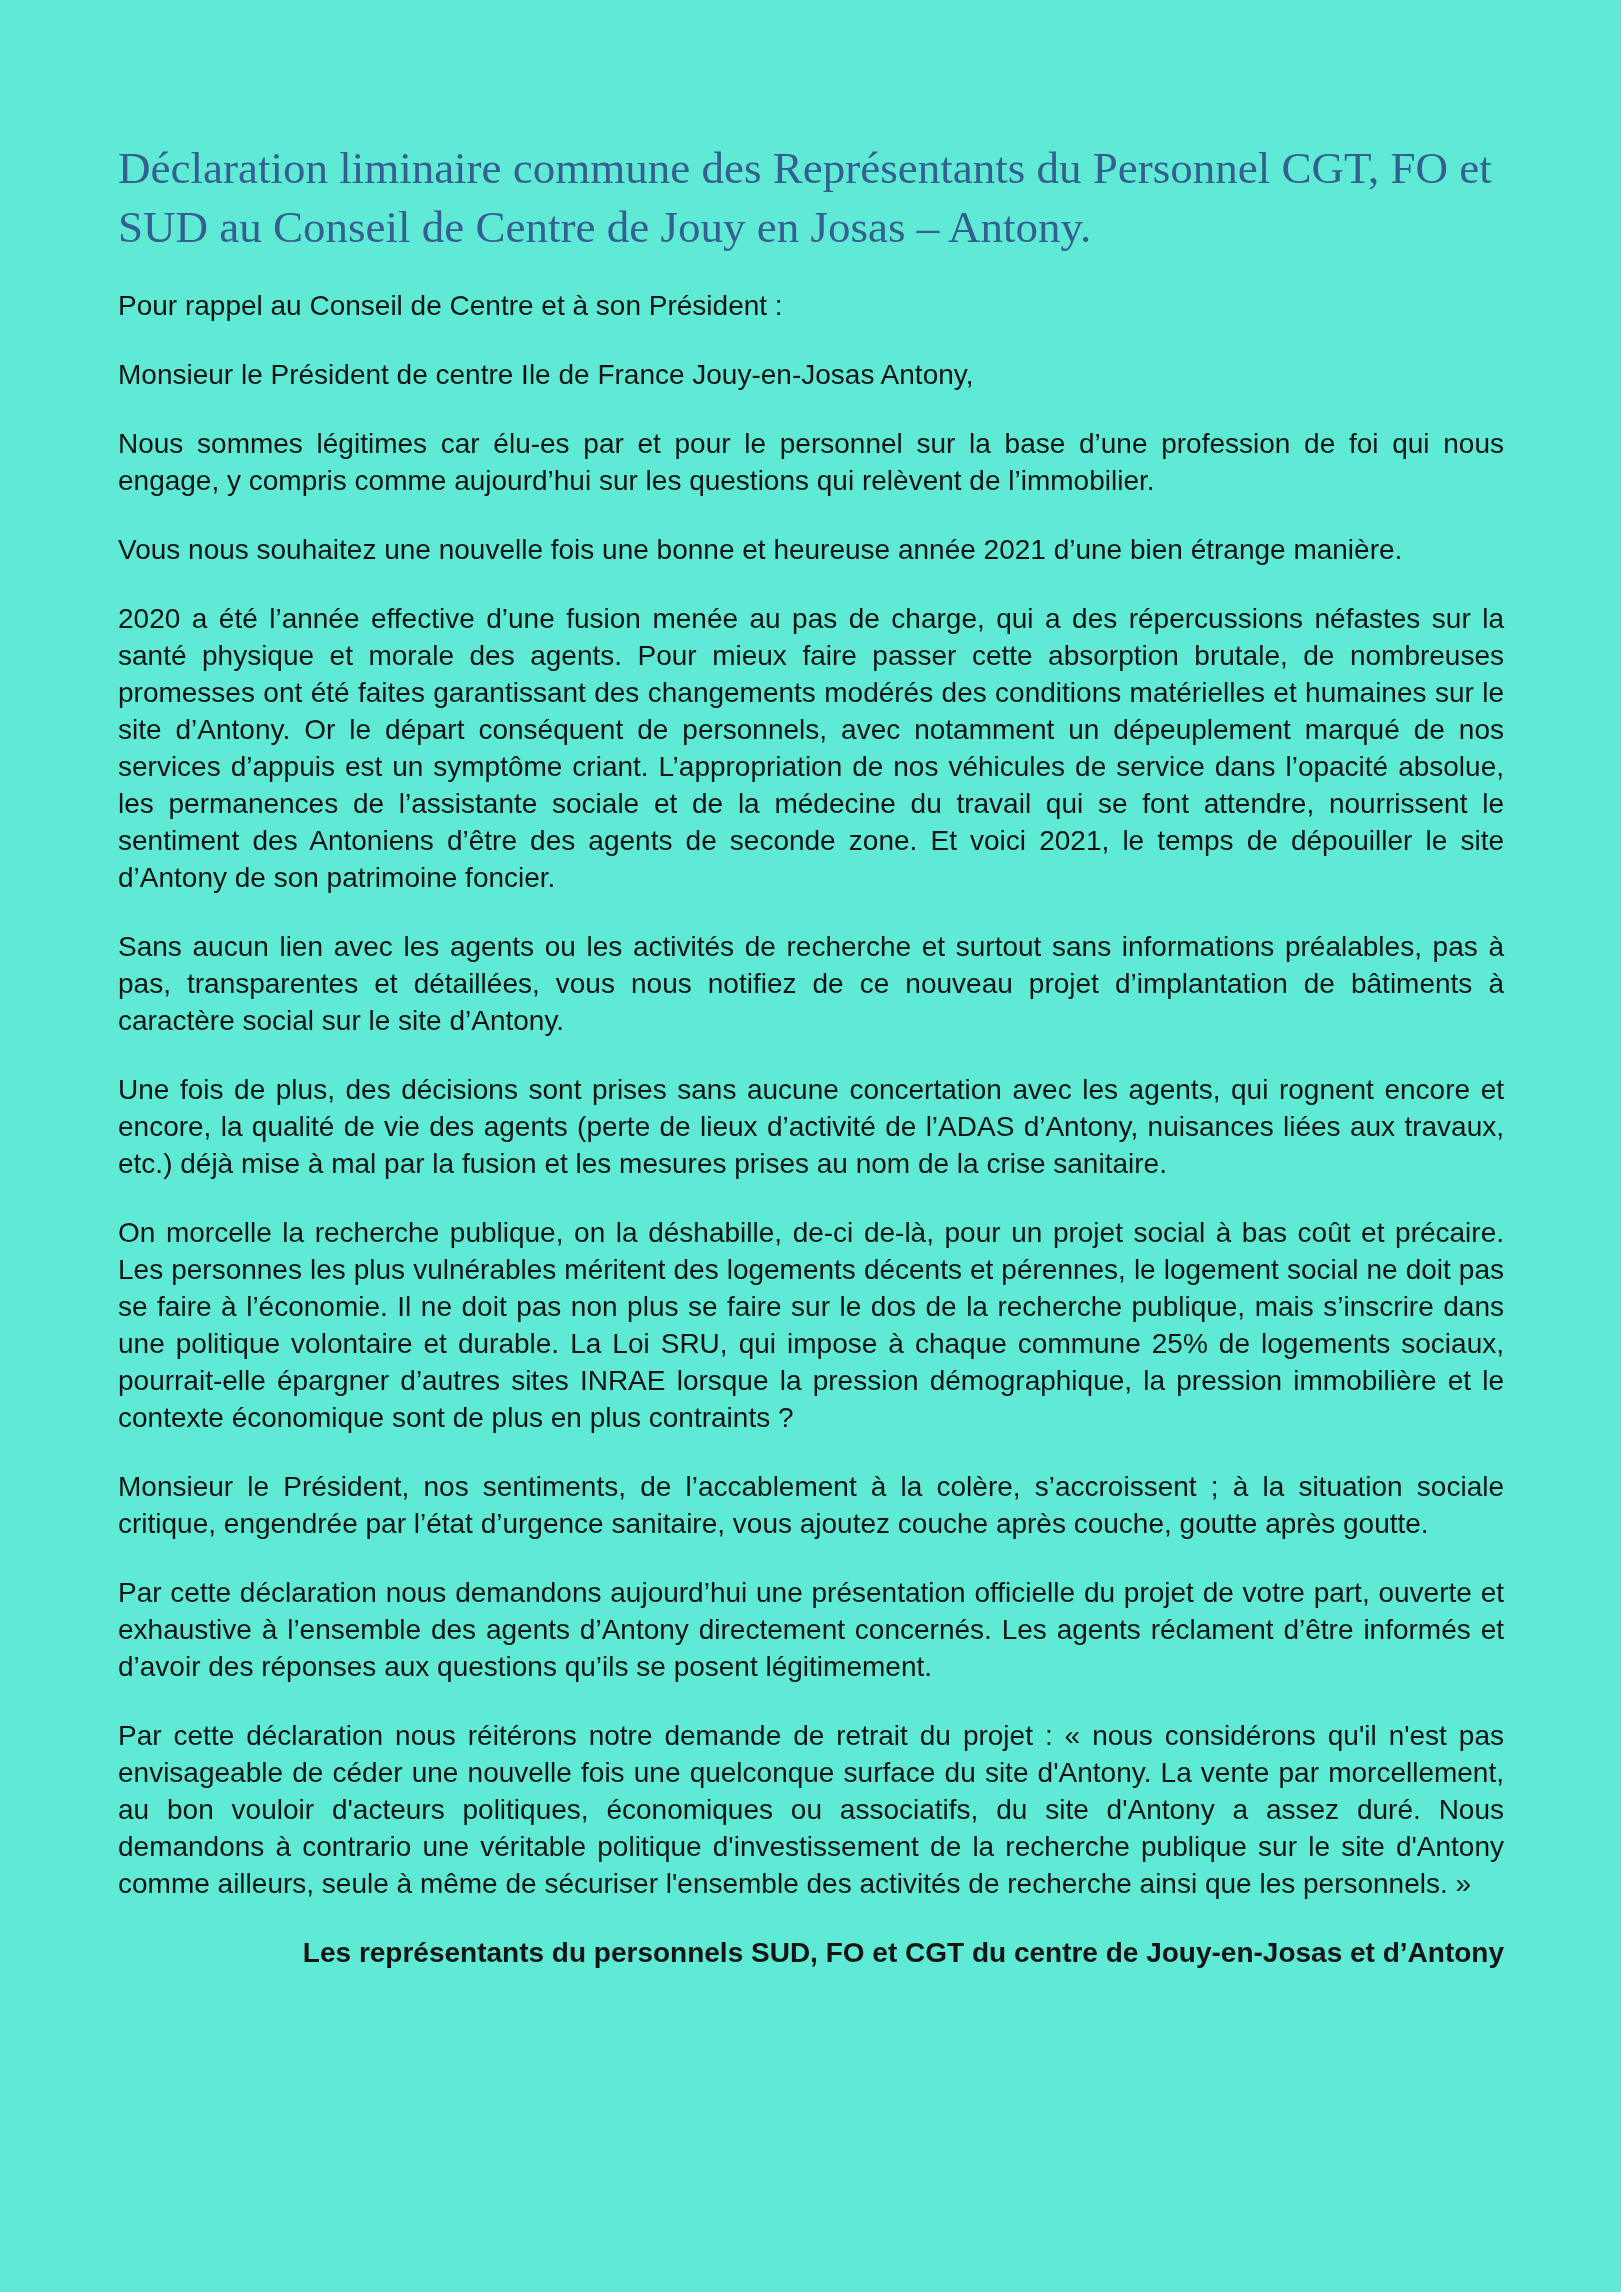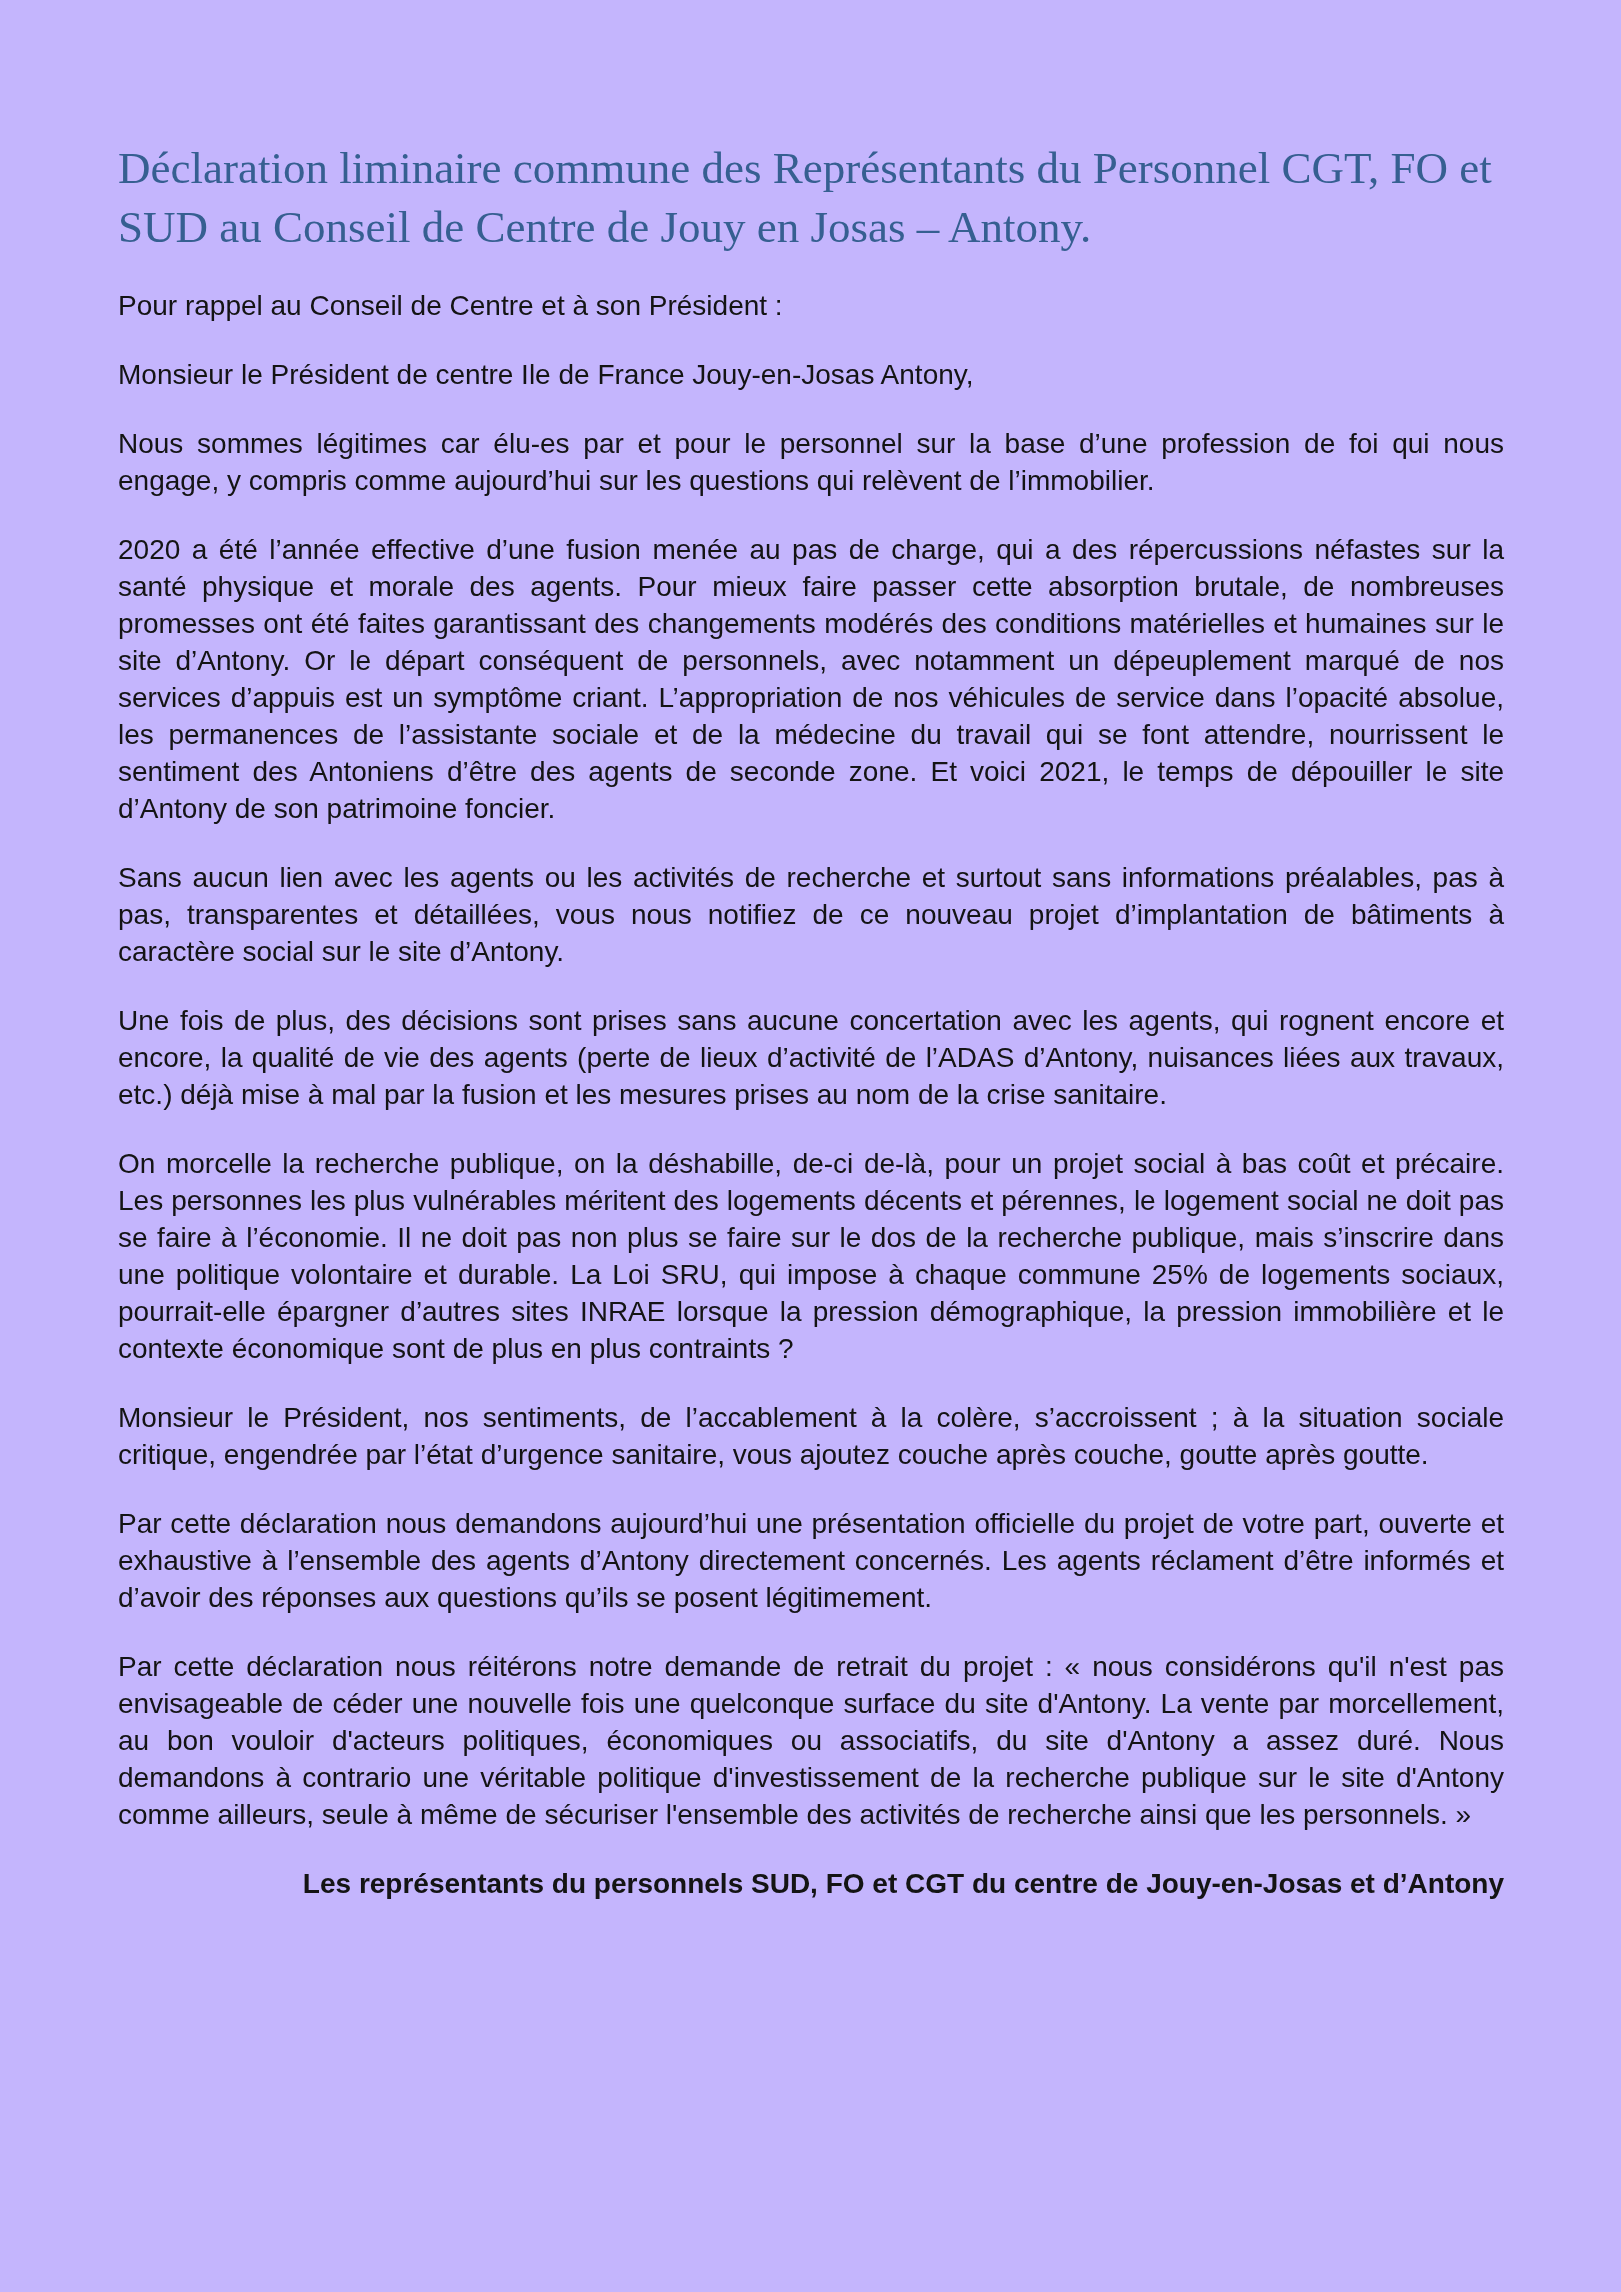--- a/index.html
+++ b/index.html
@@ -5,21 +5,21 @@
   html, body {
     margin: 0;
     padding: 0;
     background: #ffffff;
   }
   .page {
     position: relative;
     width: 1621px;
     height: 2293px;
     box-sizing: border-box;
-    background: #c4b5fd;
+    background: #5eead4;
     padding: 139px 117px 59px 118px;
     overflow: hidden;
   }
   .doc-title {
     font-family: "Liberation Serif", "DejaVu Serif", serif;
     font-weight: 400;
     font-size: 45px;
     line-height: 1.32;
     color: #365f91;
     margin: 0 0 29px 0;
@@ -41,20 +41,21 @@
 </style>
 </head>
 <body>
 
 <div class="page">
   <h1 class="doc-title">Déclaration liminaire commune des Représentants du Personnel CGT, FO et SUD au Conseil de Centre de Jouy en Josas – Antony.</h1>
 
   <p class="para">Pour rappel au Conseil de Centre et à son Président :</p>
   <p class="para">Monsieur le Président de centre Ile de France Jouy-en-Josas Antony,</p>
   <p class="para">Nous sommes légitimes car élu-es par et pour le personnel sur la base d’une profession de foi qui nous engage, y compris comme aujourd’hui sur les questions qui relèvent de l’immobilier.</p>
+  <p class="para">Vous nous souhaitez une nouvelle fois une bonne et heureuse année 2021 d’une bien étrange manière.</p>
   <p class="para">2020 a été l’année effective d’une fusion menée au pas de charge, qui a des répercussions néfastes sur la santé physique et morale des agents. Pour mieux faire passer cette absorption brutale, de nombreuses promesses ont été faites garantissant des changements modérés des conditions matérielles et humaines sur le site d’Antony. Or le départ conséquent de personnels, avec notamment un dépeuplement marqué de nos services d’appuis est un symptôme criant. L’appropriation de nos véhicules de service dans l’opacité absolue, les permanences de l’assistante sociale et de la médecine du travail qui se font attendre, nourrissent le sentiment des Antoniens d’être des agents de seconde zone. Et voici 2021, le temps de dépouiller le site d’Antony de son patrimoine foncier.</p>
   <p class="para">Sans aucun lien avec les agents ou les activités de recherche et surtout sans informations préalables, pas à pas, transparentes et détaillées, vous nous notifiez de ce nouveau projet d’implantation de bâtiments à caractère social sur le site d’Antony.</p>
   <p class="para">Une fois de plus, des décisions sont prises sans aucune concertation avec les agents, qui rognent encore et encore, la qualité de vie des agents (perte de lieux d’activité de l’ADAS d’Antony, nuisances liées aux travaux, etc.) déjà mise à mal par la fusion et les mesures prises au nom de la crise sanitaire.</p>
   <p class="para">On morcelle la recherche publique, on la déshabille, de-ci de-là, pour un projet social à bas coût et précaire. Les personnes les plus vulnérables méritent des logements décents et pérennes, le logement social ne doit pas se faire à l’économie. Il ne doit pas non plus se faire sur le dos de la recherche publique, mais s’inscrire dans une politique volontaire et durable. La Loi SRU, qui impose à chaque commune 25% de logements sociaux, pourrait-elle épargner d’autres sites INRAE lorsque la pression démographique, la pression immobilière et le contexte économique sont de plus en plus contraints ?</p>
   <p class="para">Monsieur le Président, nos sentiments, de l’accablement à la colère, s’accroissent ; à la situation sociale critique, engendrée par l’état d’urgence sanitaire, vous ajoutez couche après couche, goutte après goutte.</p>
   <p class="para">Par cette déclaration nous demandons aujourd’hui une présentation officielle du projet de votre part, ouverte et exhaustive à l’ensemble des agents d’Antony directement concernés. Les agents réclament d’être informés et d’avoir des réponses aux questions qu’ils se posent légitimement.</p>
   <p class="para">Par cette déclaration nous réitérons notre demande de retrait du projet : « nous considérons qu'il n'est pas envisageable de céder une nouvelle fois une quelconque surface du site d'Antony. La vente par morcellement, au bon vouloir d'acteurs politiques, économiques ou associatifs, du site d'Antony a assez duré. Nous demandons à contrario une véritable politique d'investissement de la recherche publique sur le site d'Antony comme ailleurs, seule à même de sécuriser l'ensemble des activités de recherche ainsi que les personnels. »</p>
   <p class="para signature">Les représentants du personnels SUD, FO et CGT du centre de Jouy-en-Josas et d’Antony</p>
 </div>
 

